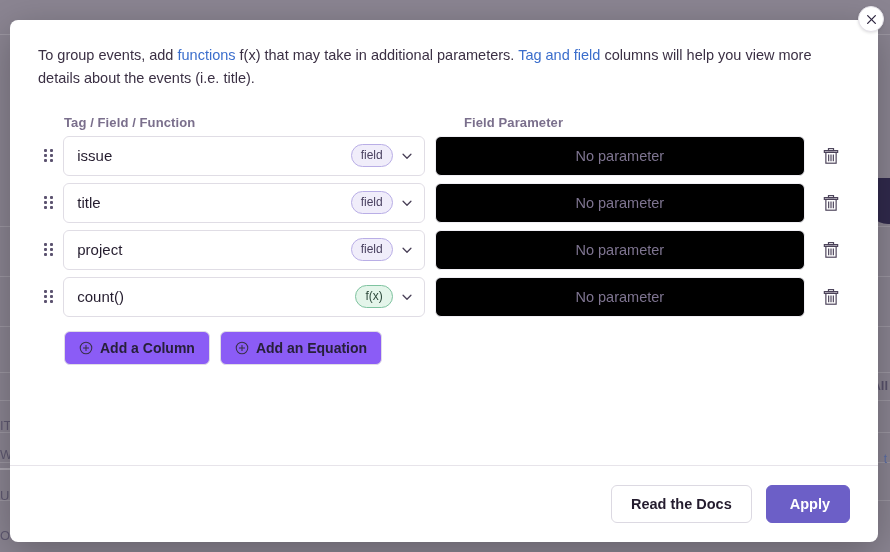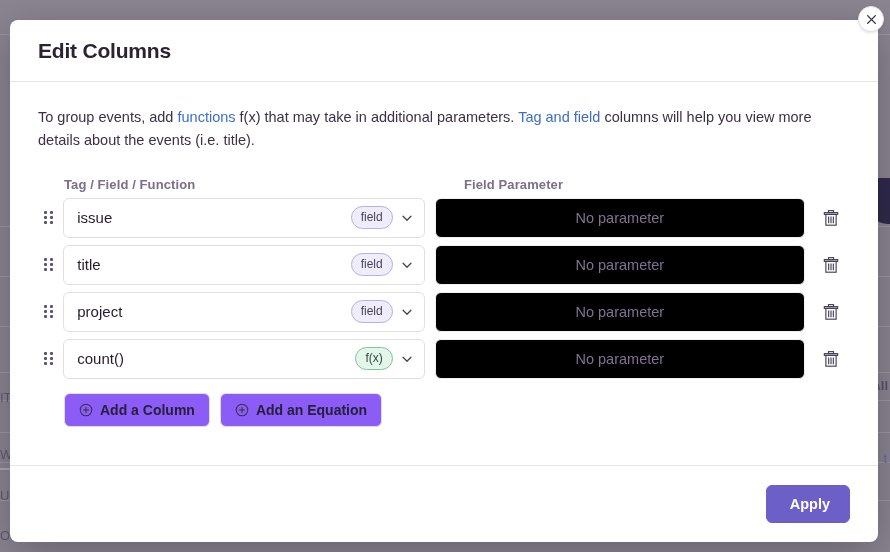--- a/index.html
+++ b/index.html
@@ -255,34 +255,31 @@
   <div class="bg-row-line" style="top:326px;"></div>
   <div class="bg-row-line" style="top:372px;"></div>
   <div class="bg-row-line" style="top:400px;"></div>
   <div class="bg-row-line" style="top:432px;"></div>
   <div class="bg-row-line" style="top:462px;"></div>
   <div class="bg-row-line" style="top:500px;"></div>
   <div class="bg-row-line" style="top:34px;"></div>
 
   <div class="bg-text" style="right:2px; top:378px;">All</div>
 
-  <div class="bg-text thin" style="left:0px; top:390px;">IT</div>
+  <div class="bg-text thin" style="left:0px; top:418px;">IT</div>
   <div class="bg-text thin" style="left:0px; top:447px;">W</div>
   <div class="bg-text thin" style="left:0px; top:488px;">U</div>
   <div class="bg-text thin" style="left:0px; top:528px;">O</div>
 
   <div class="bg-white-strip" style="left:0px; top:468px; width:12px; height:2px;"></div>
   <div class="bg-link" style="right:3px; top:452px;">t</div>
 </div>
 
 <div id="modal">
 
-  <div class="modal-header">
-    <div class="modal-title">Edit Columns</div>
-  </div>
 
   <div class="modal-body">
 
     <p class="desc"><span>To group events, add </span><a href="#">functions</a><span> f(x) that may take in additional parameters. </span><a href="#">Tag and field</a><span> columns will help you view more details about the events (i.e. title).</span></p>
 
     <div class="col-headers">
       <div class="col-head tagfield">Tag / Field / Function</div>
       <div class="col-head fieldparam">Field Parameter</div>
     </div>
 
@@ -429,20 +426,21 @@
           <line x1="8" y1="4.6" x2="8" y2="11.4" stroke="#3a3148" stroke-width="1.2"></line>
           <line x1="4.6" y1="8" x2="11.4" y2="8" stroke="#3a3148" stroke-width="1.2"></line>
         </svg>
         <span>Add an Equation</span>
       </button>
     </div>
 
   </div>
 
   <div class="modal-footer">
+    <button class="btn btn-secondary">Read the Docs</button>
     <button class="btn btn-primary">Apply</button>
   </div>
 
 </div>
 
 <div id="close-btn">
   <svg width="11" height="11" viewBox="0 0 12 12">
     <line x1="1.8" y1="1.8" x2="10.2" y2="10.2" stroke="#2e2640" stroke-width="1.4" stroke-linecap="round"></line>
     <line x1="10.2" y1="1.8" x2="1.8" y2="10.2" stroke="#2e2640" stroke-width="1.4" stroke-linecap="round"></line>
   </svg>

